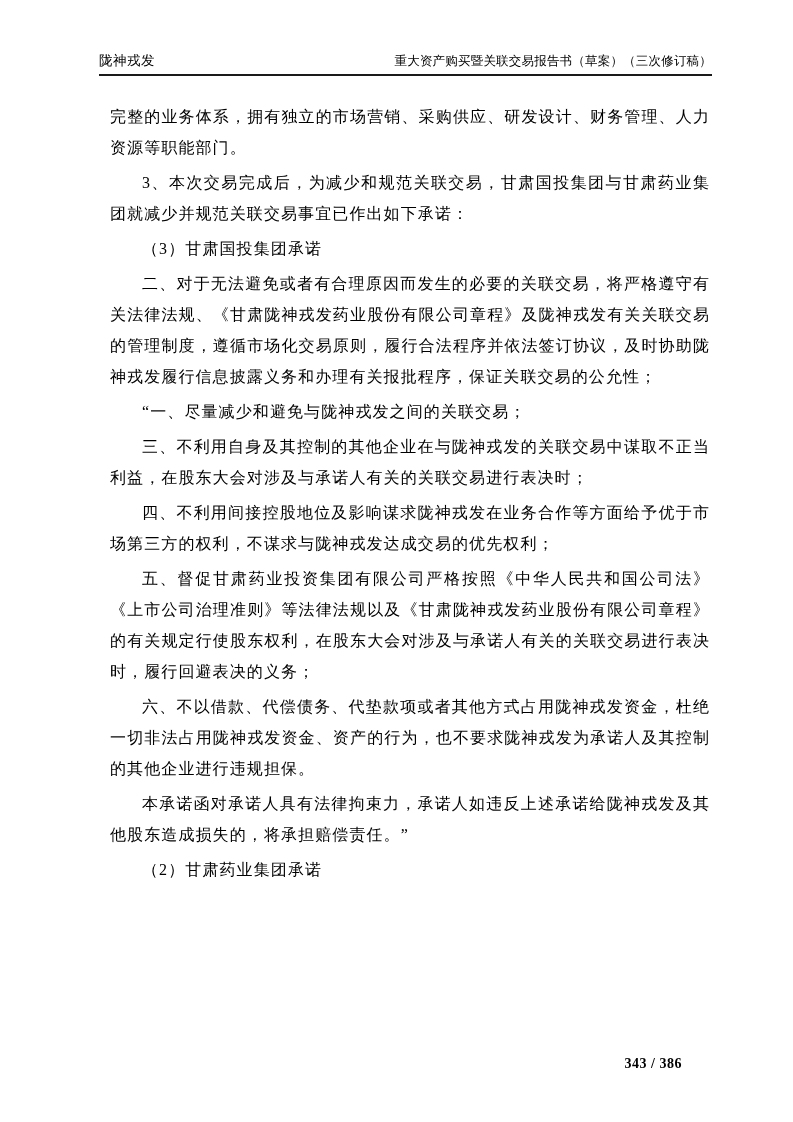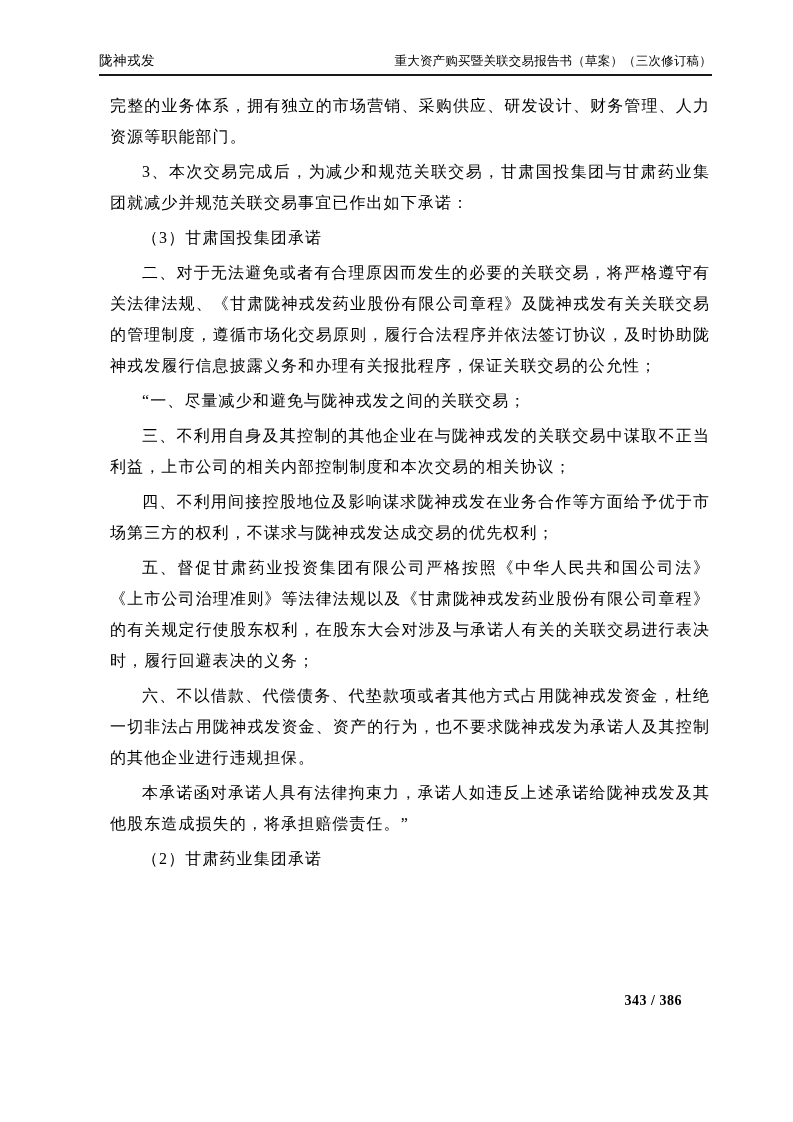--- a/index.html
+++ b/index.html
@@ -34,40 +34,40 @@
   }
   .header .h-right {
     font-size: 12.5px;
     letter-spacing: 0.2px;
     white-space: nowrap;
     text-align: center;
   }
   .content {
     position: absolute;
     left: 110px;
-    top: 90px;
+    top: 101px;
     width: 600px;
   }
   .content p {
     margin: 4px 0 0 0;
     font-size: 16px;
     line-height: 31px;
     letter-spacing: 1.1px;
     text-align: justify;
     text-justify: inter-ideograph;
   }
   .content p:first-child {
     margin-top: 0;
   }
   .content p.indent {
     text-indent: 2em;
   }
   .footer {
     position: absolute;
-    top: 993px;
+    top: 1056px;
     right: 111px;
     font-size: 14px;
     font-weight: bold;
     letter-spacing: 0.5px;
   }
 </style>
 </head>
 <body>
 
 <div class="page">
@@ -76,21 +76,21 @@
     <span class="h-left">陇神戎发</span>
     <span class="h-right">重大资产购买暨关联交易报告书（草案）（三次修订稿）</span>
   </div>
 
   <div class="content" id="paragraph-container">
       <p>完整的业务体系，拥有独立的市场营销、采购供应、研发设计、财务管理、人力资源等职能部门。</p>
       <p class="indent">3、本次交易完成后，为减少和规范关联交易，甘肃国投集团与甘肃药业集团就减少并规范关联交易事宜已作出如下承诺：</p>
       <p class="indent">（3）甘肃国投集团承诺</p>
       <p class="indent">二、对于无法避免或者有合理原因而发生的必要的关联交易，将严格遵守有关法律法规、《甘肃陇神戎发药业股份有限公司章程》及陇神戎发有关关联交易的管理制度，遵循市场化交易原则，履行合法程序并依法签订协议，及时协助陇神戎发履行信息披露义务和办理有关报批程序，保证关联交易的公允性；</p>
       <p class="indent">“一、尽量减少和避免与陇神戎发之间的关联交易；</p>
-      <p class="indent">三、不利用自身及其控制的其他企业在与陇神戎发的关联交易中谋取不正当利益，上市公司的相关内部控制制度和本次交易的相关协议；</p>
+      <p class="indent">三、不利用自身及其控制的其他企业在与陇神戎发的关联交易中谋取不正当利益，在股东大会对涉及与承诺人有关的关联交易进行表决时；</p>
       <p class="indent">四、不利用间接控股地位及影响谋求陇神戎发在业务合作等方面给予优于市场第三方的权利，不谋求与陇神戎发达成交易的优先权利；</p>
       <p class="indent">五、督促甘肃药业投资集团有限公司严格按照《中华人民共和国公司法》《上市公司治理准则》等法律法规以及《甘肃陇神戎发药业股份有限公司章程》的有关规定行使股东权利，在股东大会对涉及与承诺人有关的关联交易进行表决时，履行回避表决的义务；</p>
       <p class="indent">六、不以借款、代偿债务、代垫款项或者其他方式占用陇神戎发资金，杜绝一切非法占用陇神戎发资金、资产的行为，也不要求陇神戎发为承诺人及其控制的其他企业进行违规担保。</p>
       <p class="indent">本承诺函对承诺人具有法律拘束力，承诺人如违反上述承诺给陇神戎发及其他股东造成损失的，将承担赔偿责任。”</p>
       <p class="indent">（2）甘肃药业集团承诺</p>
     </div>
 
   <div class="footer">
     <span>343 / 386</span>
   </div>

